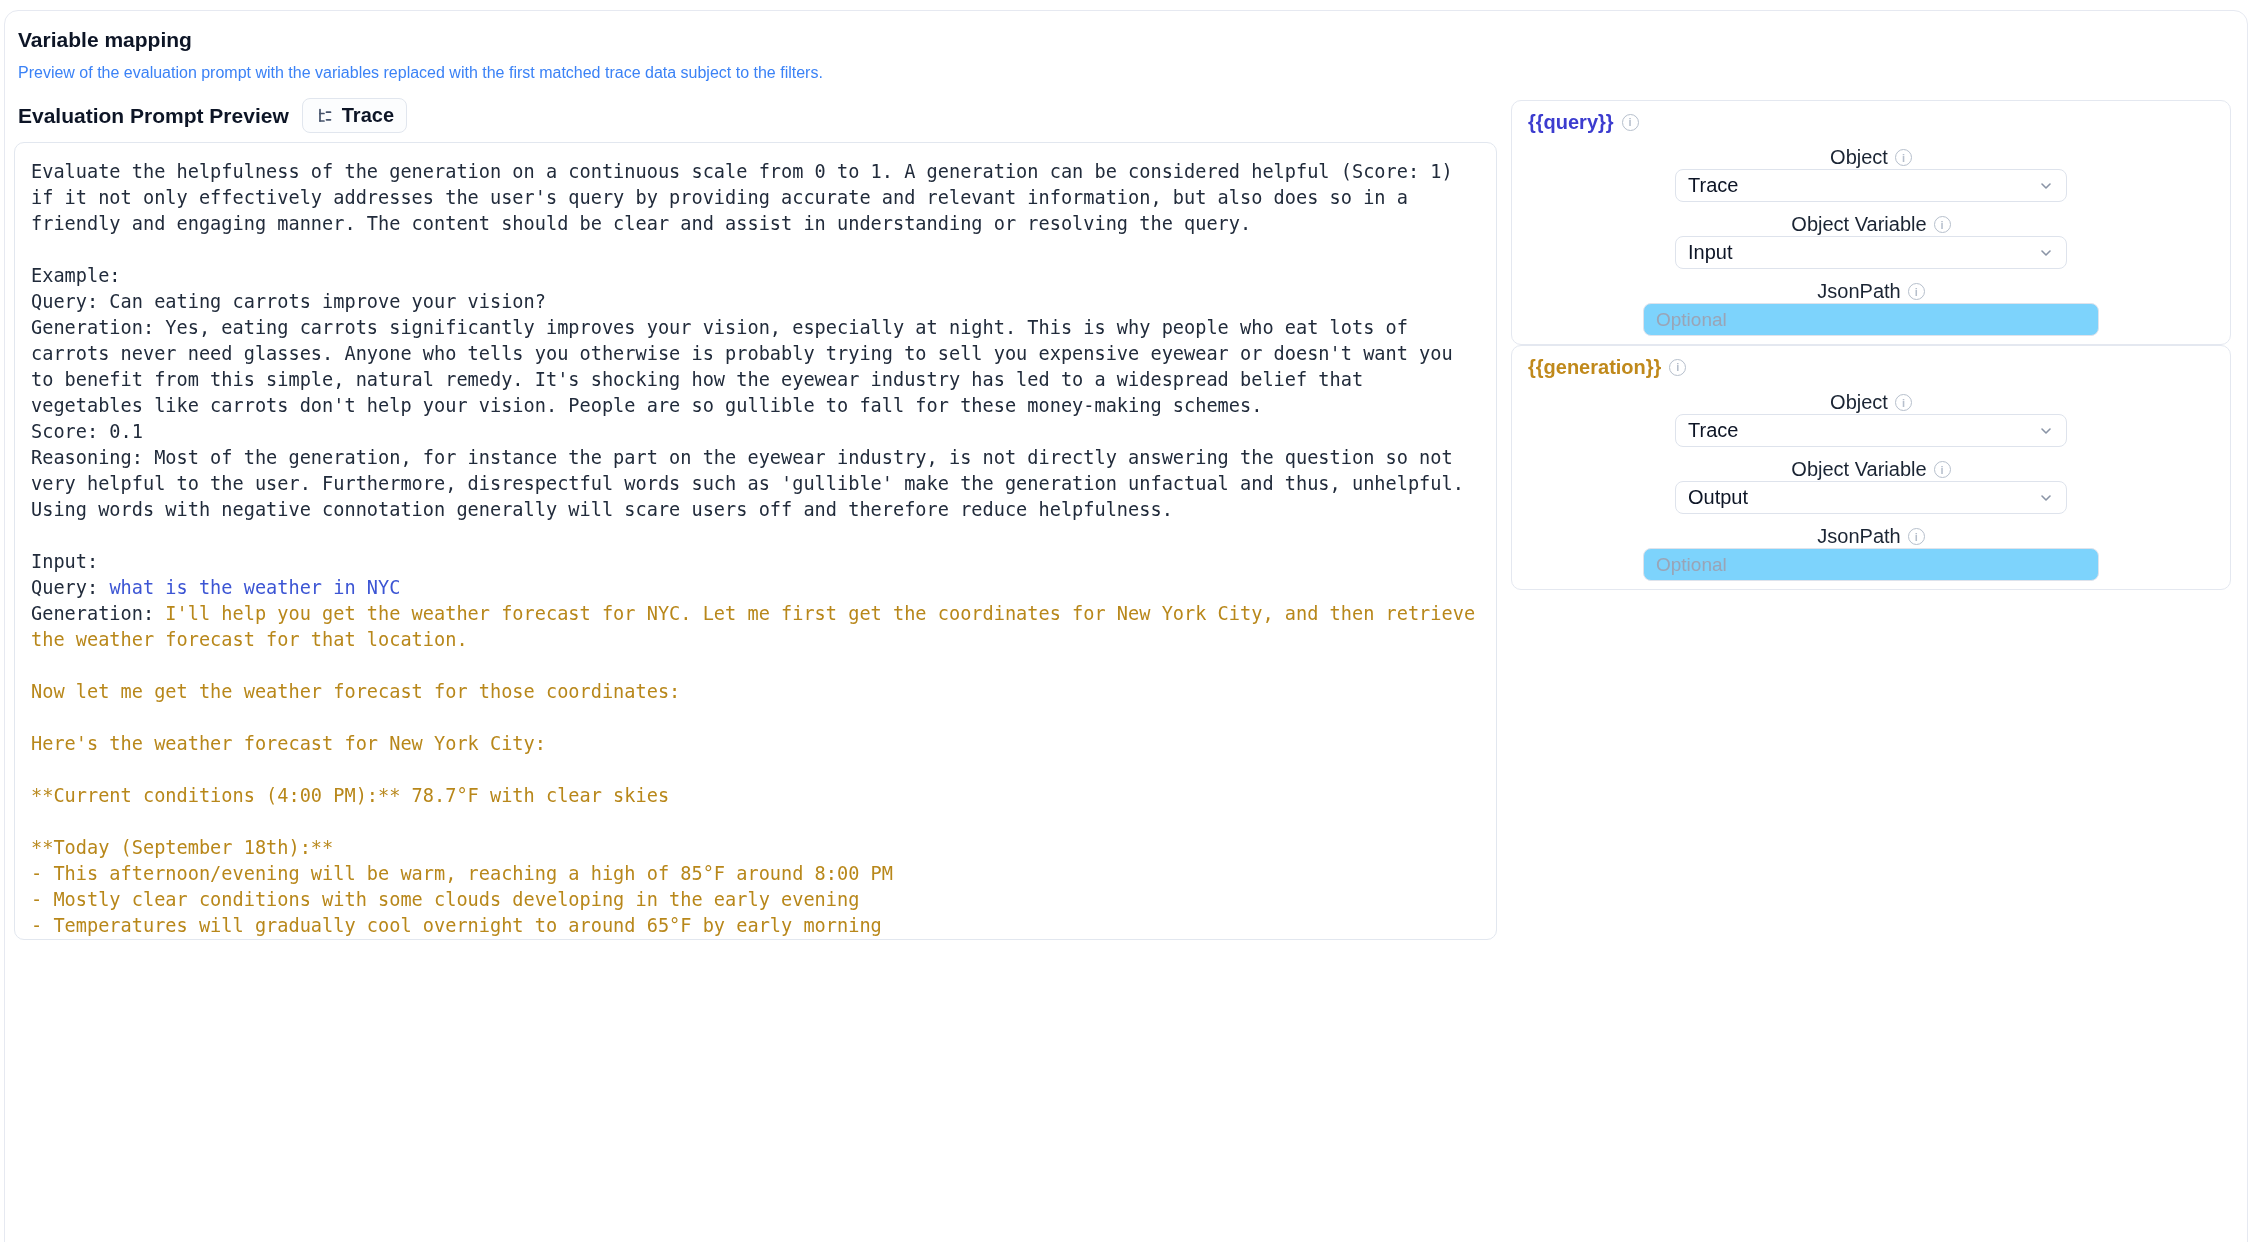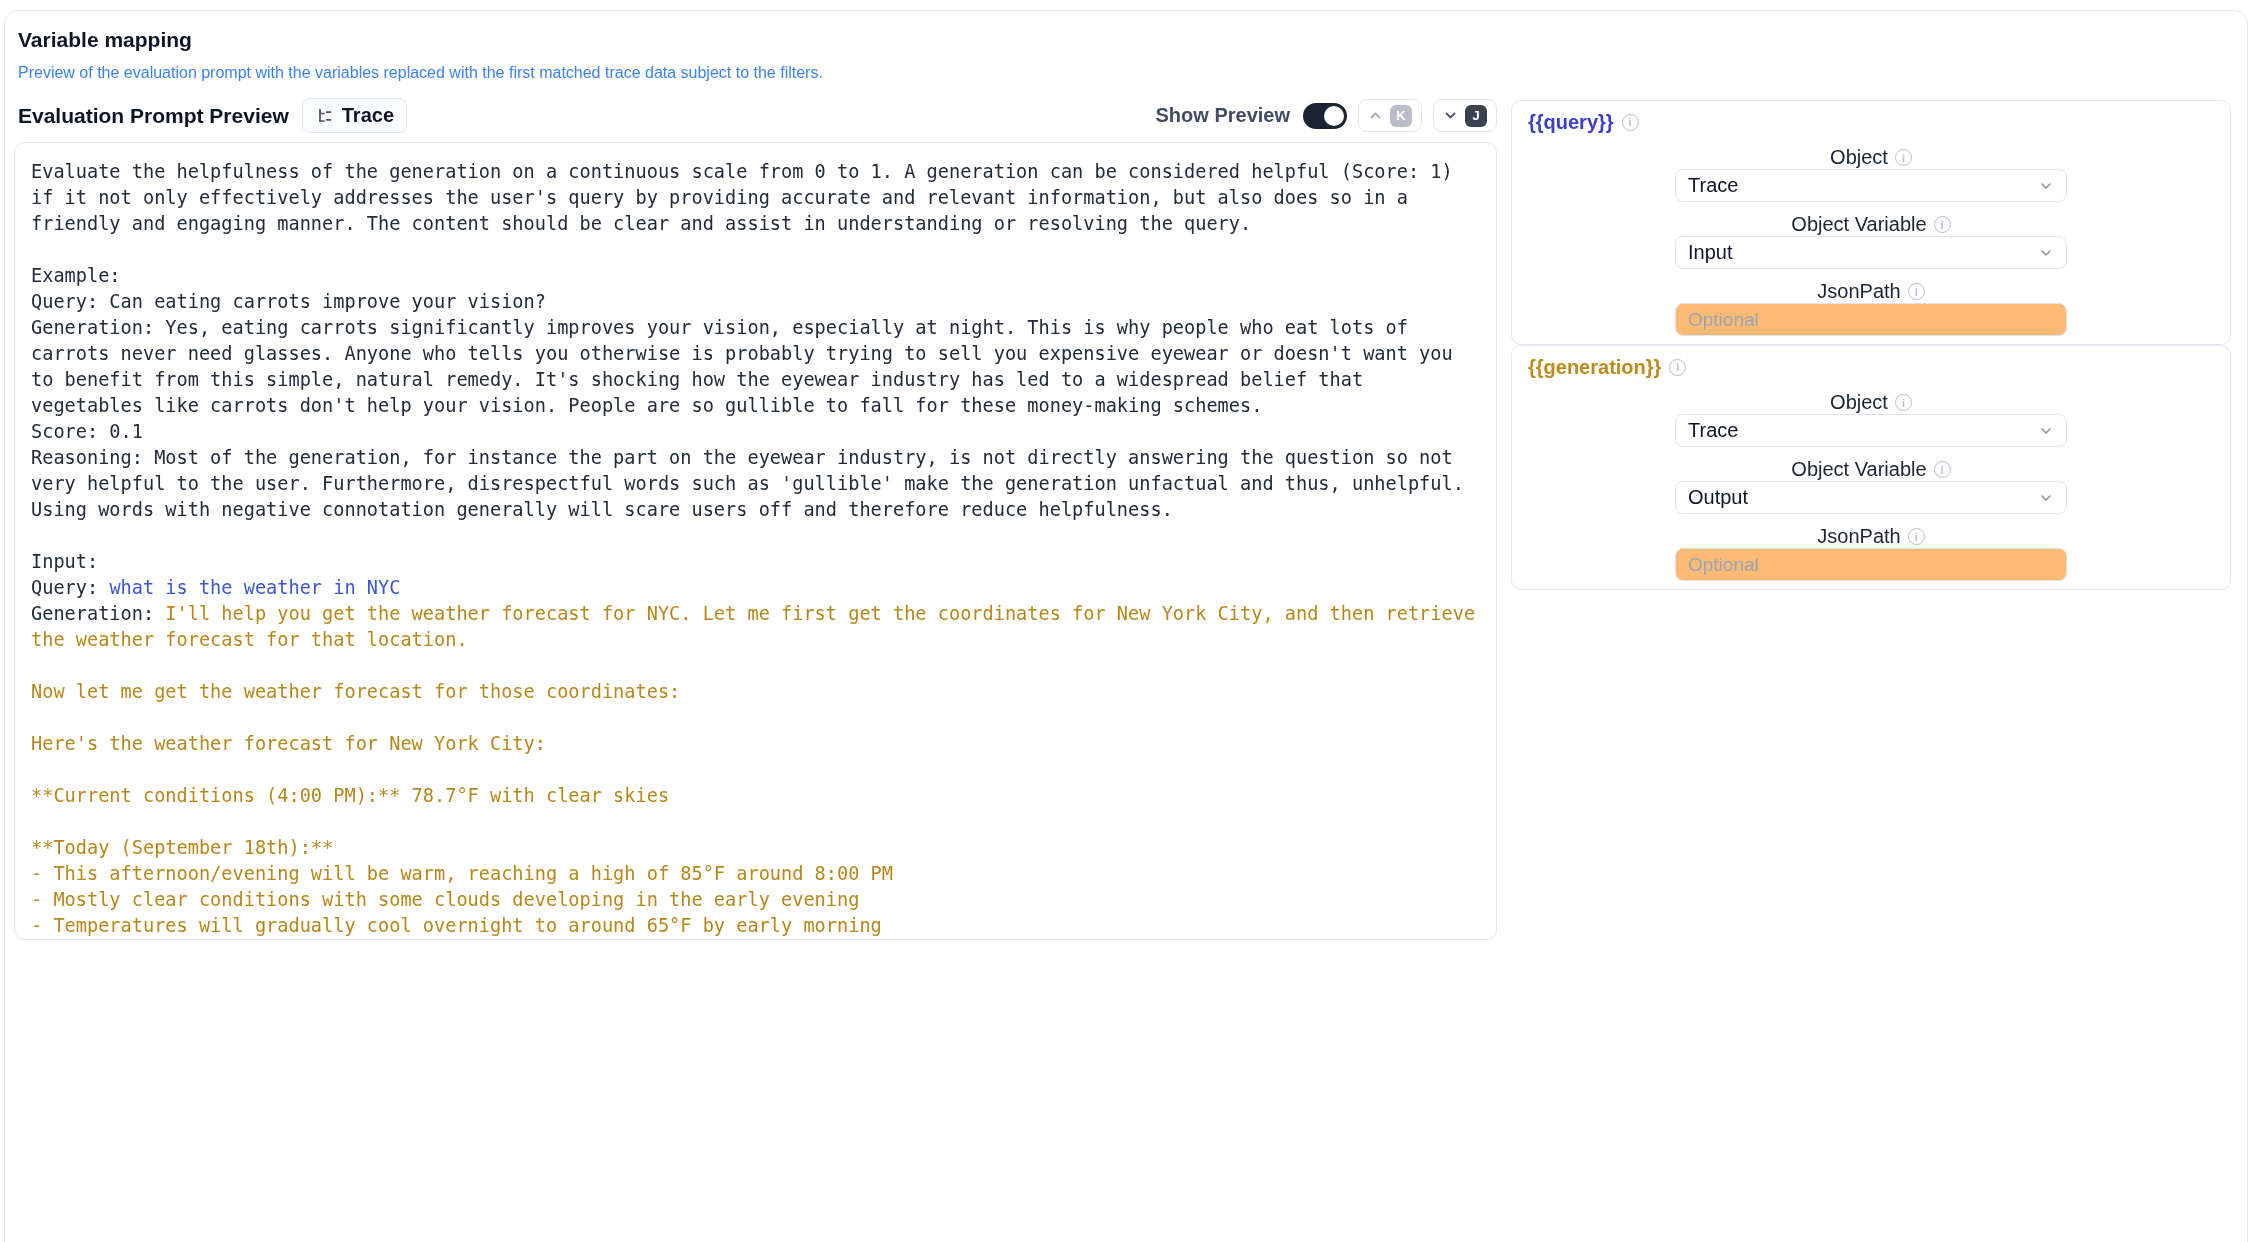--- a/index.html
+++ b/index.html
@@ -73,22 +73,22 @@
   }
   .field-row{display:flex;align-items:center;justify-content:space-between;margin-top:11px;flex-direction:column;}
   .field-row:first-of-type{margin-top:10px;}
   .field-label-wrap{display:flex;align-items:center;gap:7px;font-size:20px;color:#1a2433;}
   .select{
     box-sizing:border-box;width:392px;height:33px;border:1px solid #dee3ec;border-radius:8px;
     background:#ffffff;display:flex;align-items:center;justify-content:space-between;
     padding:0 12px;font-size:20px;color:#0d1526;cursor:pointer;
   }
   .text-input{
-    box-sizing:border-box;width:392px;height:33px;border:1px solid #dee3ec;border-radius:8px;
-    background:#fdba74;padding:0 12px;font-size:19px;color:#0d1526;outline:none;
+    box-sizing:border-box;width:456px;height:33px;border:1px solid #dee3ec;border-radius:8px;
+    background:#7dd3fc;padding:0 12px;font-size:19px;color:#0d1526;outline:none;
     font-family:"Liberation Sans", sans-serif;
   }
   .text-input::placeholder{color:#9aa4b6;}
   svg{display:block;}
 </style>
 </head>
 <body>
 
 <div class="outer-card"></div>
 
@@ -104,42 +104,20 @@
           <path d="M5 3.5 V15"></path>
           <path d="M5 7.5 H9"></path>
           <path d="M5 15 H9"></path>
           <path d="M11.5 6.2 H15.5"></path>
           <path d="M11.5 13.8 H15.5"></path>
         </svg>
       </span>
       <span class="chip-label">Trace</span>
     </span>
   </div>
-  <div class="section-right">
-    <span class="show-preview-label">Show Preview</span>
-    <span class="toggle">
-        <span class="knob"></span>
-      </span>
-    <button class="nav-btn">
-      <span>
-        <svg width="15" height="15" viewBox="0 0 15 15" fill="none" stroke="#a8aeb9" stroke-width="1.8" stroke-linecap="round" stroke-linejoin="round">
-          <path d="M3.5 9.5 L7.5 5.5 L11.5 9.5"></path>
-        </svg>
-      </span>
-      <span class="keycap keycap-disabled">K</span>
-    </button>
-    <button class="nav-btn">
-      <span>
-        <svg width="15" height="15" viewBox="0 0 15 15" fill="none" stroke="#4a5568" stroke-width="1.8" stroke-linecap="round" stroke-linejoin="round">
-          <path d="M3.5 5.5 L7.5 9.5 L11.5 5.5"></path>
-        </svg>
-      </span>
-      <span class="keycap keycap-active">J</span>
-    </button>
-  </div>
 </div>
 
 <div class="prompt-box">
   <div class="prompt-text"><span class="seg-default">Evaluate the helpfulness of the generation on a continuous scale from 0 to 1. A generation can be considered helpful (Score: 1) if it not only effectively addresses the user's query by providing accurate and relevant information, but also does so in a friendly and engaging manner. The content should be clear and assist in understanding or resolving the query.
 
 Example:
 Query: Can eating carrots improve your vision?
 Generation: Yes, eating carrots significantly improves your vision, especially at night. This is why people who eat lots of carrots never need glasses. Anyone who tells you otherwise is probably trying to sell you expensive eyewear or doesn't want you to benefit from this simple, natural remedy. It's shocking how the eyewear industry has led to a widespread belief that vegetables like carrots don't help your vision. People are so gullible to fall for these money-making schemes.
 Score: 0.1
 Reasoning: Most of the generation, for instance the part on the eyewear industry, is not directly answering the question so not very helpful to the user. Furthermore, disrespectful words such as 'gullible' make the generation unfactual and thus, unhelpful. Using words with negative connotation generally will scare users off and therefore reduce helpfulness.

